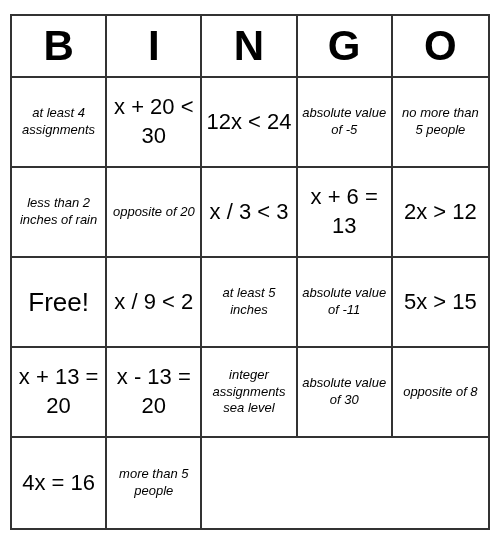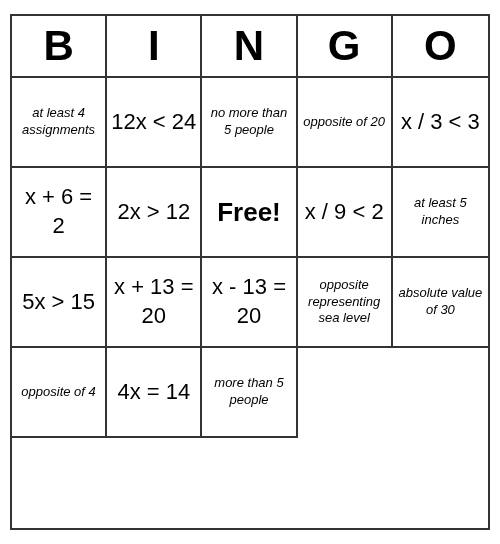--- a/index.html
+++ b/index.html
@@ -59,83 +59,95 @@
       line-height: 1.3;
       font-style: italic;
     }
     .cell-text-large {
       font-size: 22px;
       font-weight: normal;
       line-height: 1.3;
     }
     .free-cell {
       font-size: 26px;
-      font-weight: bold;
+      font-weight: normal;
     }
   </style>
 </head>
 <body>
 
 <div class="bingo-card">
   <div class="bingo-header">
   <div class="bingo-header-cell">B</div>
       <div class="bingo-header-cell">I</div>
       <div class="bingo-header-cell">N</div>
       <div class="bingo-header-cell">G</div>
       <div class="bingo-header-cell">O</div>
     </div>
   <div class="bingo-grid">
   <div class="bingo-cell">
         <span class="cell-text">at least 4 assignments</span>
       </div>
       <div class="bingo-cell">
+        <span class="cell-text-large">x + 20 &lt; 30</span>
+      </div>
+      <div class="bingo-cell">
         <span class="cell-text-large">12x &lt; 24</span>
       </div>
       <div class="bingo-cell">
+        <span class="cell-text">absolute value of -5</span>
+      </div>
+      <div class="bingo-cell">
         <span class="cell-text">no more than 5 people</span>
+      </div>
+      <div class="bingo-cell">
+        <span class="cell-text">less than 2 inches of rain</span>
       </div>
       <div class="bingo-cell">
         <span class="cell-text">opposite of 20</span>
       </div>
       <div class="bingo-cell">
         <span class="cell-text-large">x / 3 &lt; 3</span>
       </div>
       <div class="bingo-cell">
-        <span class="cell-text-large">x + 6 = 2</span>
+        <span class="cell-text-large">x + 6 = 13</span>
       </div>
       <div class="bingo-cell">
         <span class="cell-text-large">2x &gt; 12</span>
       </div>
       <div class="bingo-cell">
         <span class="free-cell">Free!</span>
       </div>
       <div class="bingo-cell">
         <span class="cell-text-large">x / 9 &lt; 2</span>
       </div>
       <div class="bingo-cell">
         <span class="cell-text">at least 5 inches</span>
       </div>
       <div class="bingo-cell">
+        <span class="cell-text">absolute value of -11</span>
+      </div>
+      <div class="bingo-cell">
         <span class="cell-text-large">5x &gt; 15</span>
       </div>
       <div class="bingo-cell">
         <span class="cell-text-large">x + 13 = 20</span>
       </div>
       <div class="bingo-cell">
         <span class="cell-text-large">x - 13 = 20</span>
       </div>
       <div class="bingo-cell">
-        <span class="cell-text">opposite representing sea level</span>
+        <span class="cell-text">integer assignments sea level</span>
       </div>
       <div class="bingo-cell">
         <span class="cell-text">absolute value of 30</span>
       </div>
       <div class="bingo-cell">
-        <span class="cell-text">opposite of 4</span>
+        <span class="cell-text">opposite of 8</span>
       </div>
       <div class="bingo-cell">
-        <span class="cell-text-large">4x = 14</span>
+        <span class="cell-text-large">4x = 16</span>
       </div>
       <div class="bingo-cell">
         <span class="cell-text">more than 5 people</span>
       </div>
     </div>
 </div>
 
 </body></html>

